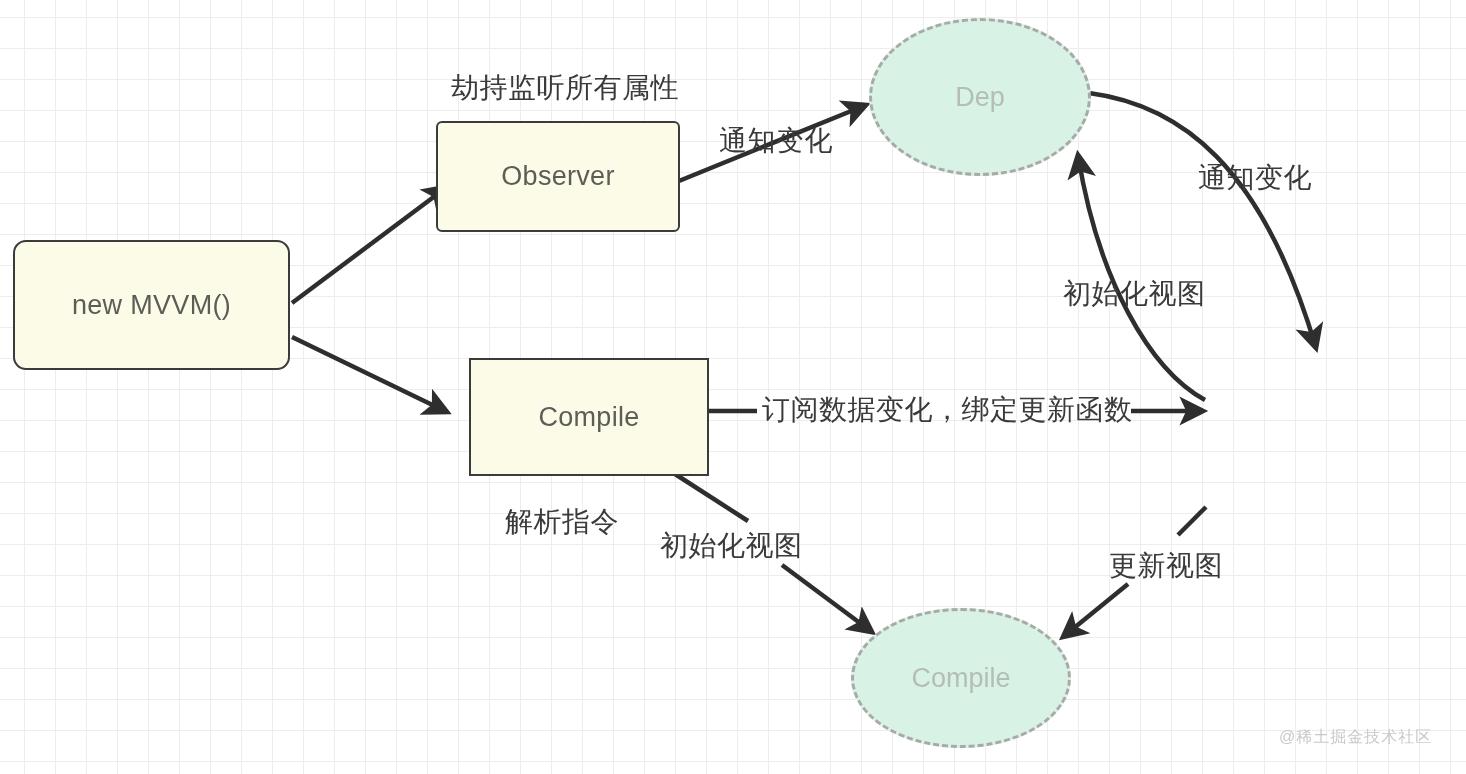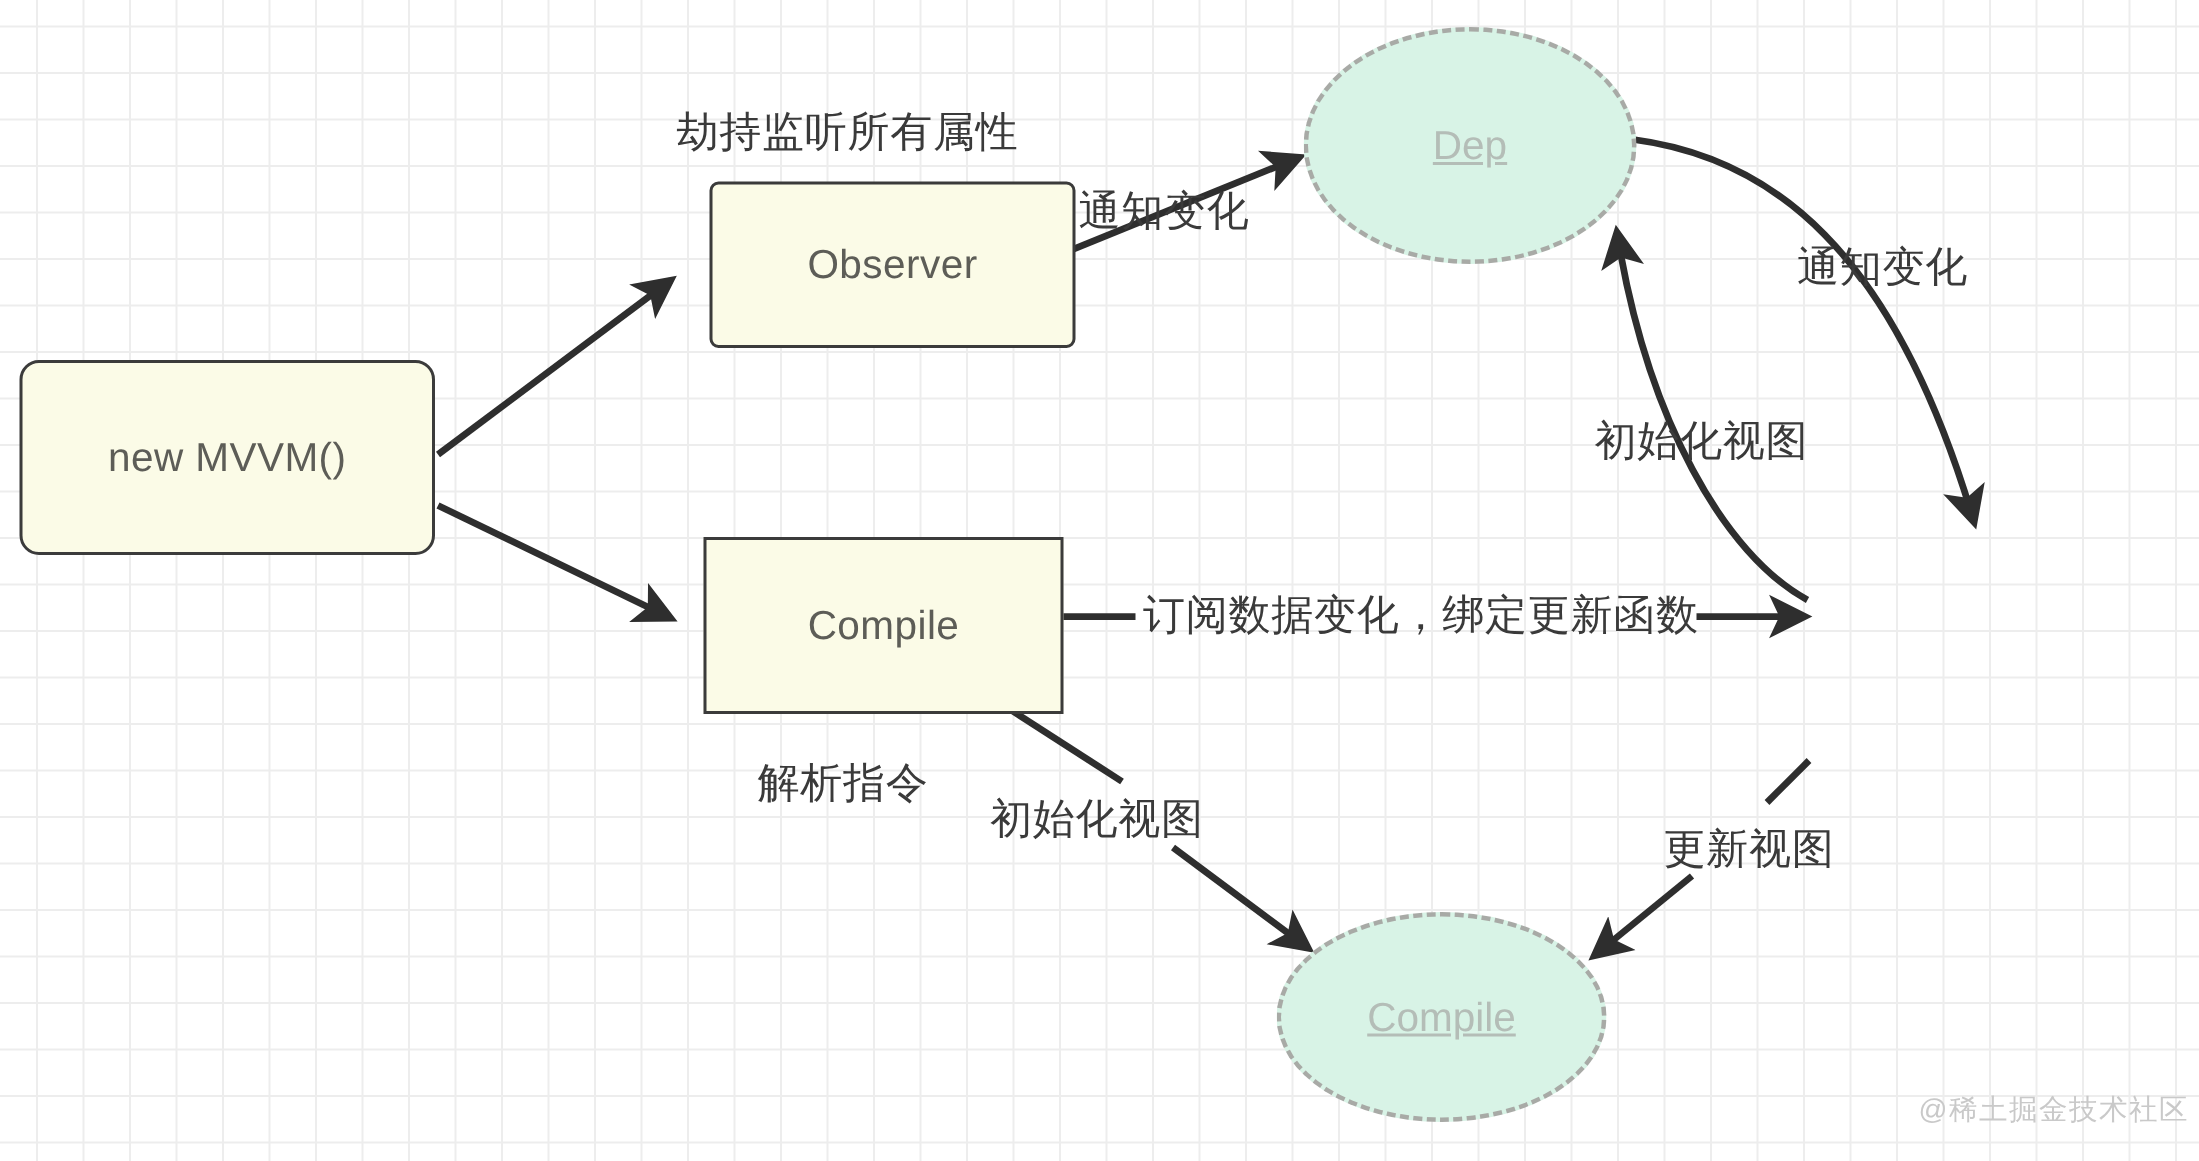--- a/index.html
+++ b/index.html
@@ -44,34 +44,33 @@
   }
   .node-box.rounded-lg { border-radius: 13px; }
   .node-box.rounded-sm { border-radius: 6px; }
   .node-box.sharp { border-radius: 0px; }
   .node-ellipse {
     background: #d8f3e6;
     border: 3px dashed #a8aaa6;
     border-radius: 50%;
     color: #b4bdb7;
     font-size: 27px;
-    text-decoration: underline;
   }
   .edge-label {
     position: absolute;
     color: #3a3a3a;
     font-size: 28px;
     white-space: nowrap;
     line-height: 1;
     letter-spacing: 0.5px;
   }
   .watermark {
     position: absolute;
     color: #c9c9c9;
-    font-size: 19px;
+    font-size: 16px;
     white-space: nowrap;
     letter-spacing: 1px;
   }
 </style>
 </head>
 <body>
 
 <div id="canvas">
 
   <svg id="edges" viewBox="0 0 1466 774" xmlns="http://www.w3.org/2000/svg">
@@ -98,21 +97,21 @@
     <path d="M 782 565 L 872 632" fill="none" stroke="#2e2e2e" stroke-width="4.5" marker-end="url(#arrow)"></path>
 
     <path d="M 1206 507 L 1178 535" fill="none" stroke="#2e2e2e" stroke-width="4.5"></path>
     <path d="M 1128 584 L 1063 637" fill="none" stroke="#2e2e2e" stroke-width="4.5" marker-end="url(#arrow)"></path>
   </svg>
 
   <div class="node node-box rounded-lg" style="left:13px; top:240px; width:277px; height:130px;">
     <span>new MVVM()</span>
   </div>
 
-  <div class="node node-box rounded-sm" style="left:473px; top:121px; width:244px; height:111px;">
+  <div class="node node-box rounded-sm" style="left:436px; top:121px; width:244px; height:111px;">
     <span>Observer</span>
   </div>
 
   <div class="node node-box sharp" style="left:469px; top:358px; width:240px; height:118px;">
     <span>Compile</span>
   </div>
 
 
   <div class="node node-ellipse" style="left:869px; top:18px; width:222px; height:158px;">
     <span>Dep</span>

